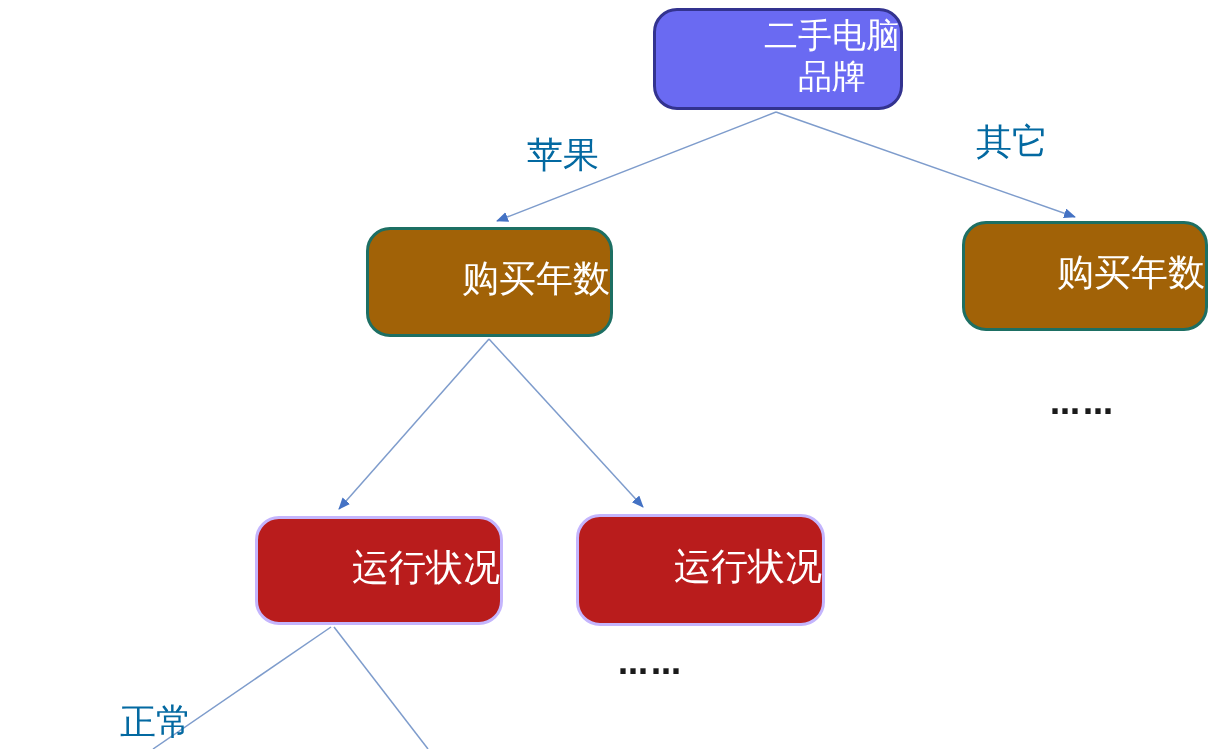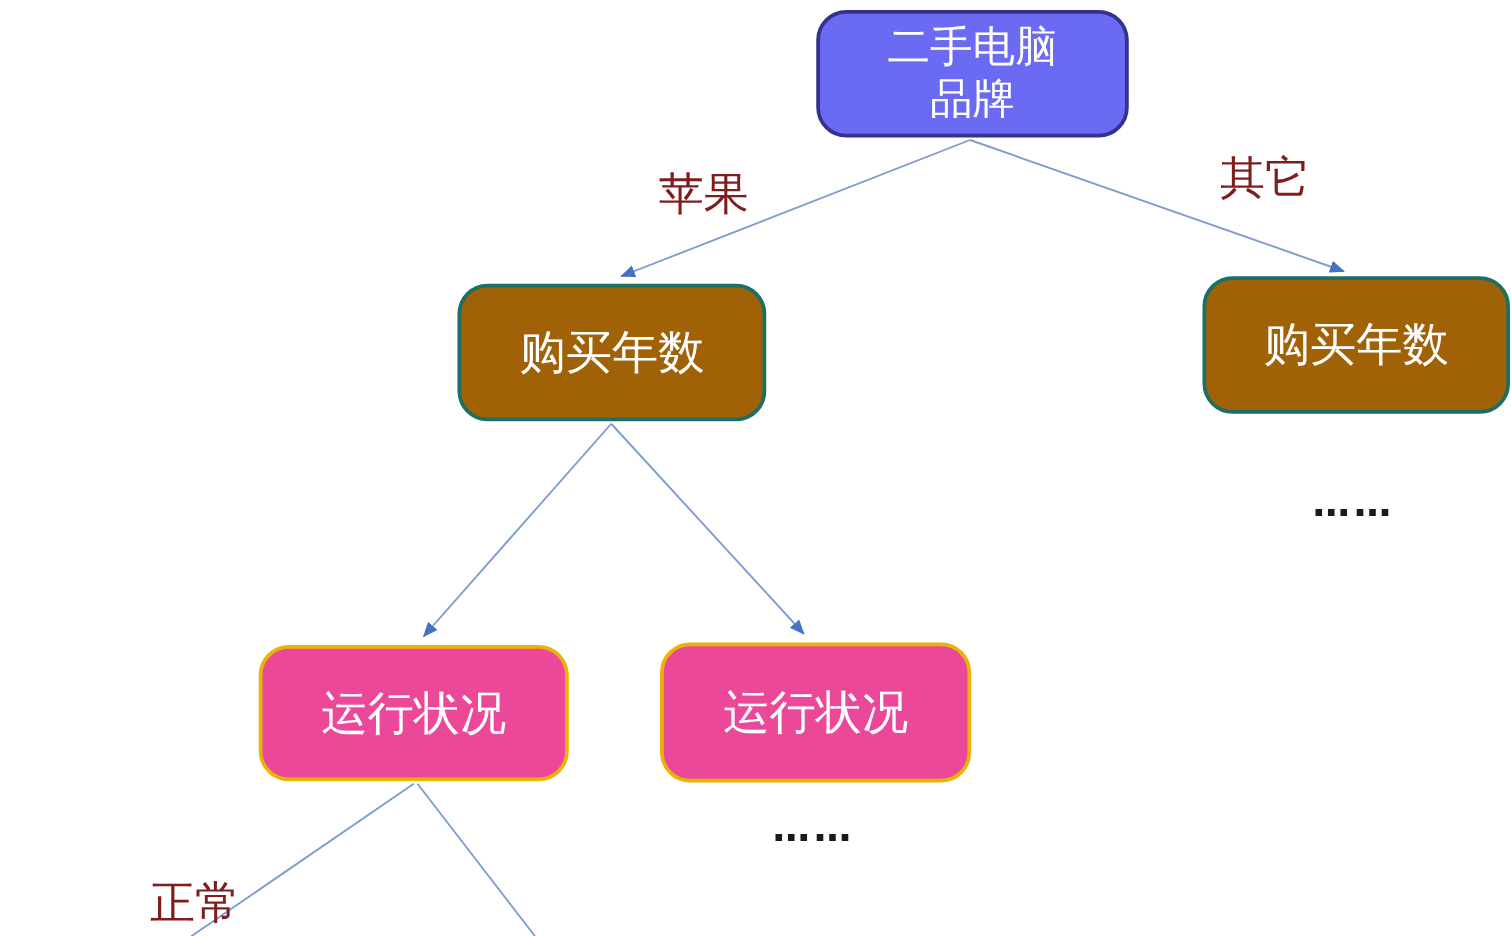--- a/index.html
+++ b/index.html
@@ -13,41 +13,42 @@
   }
   svg.edges {
     position: absolute;
     left: 0; top: 0;
     width: 1209px; height: 749px;
   }
   .node {
     position: absolute;
     display: flex;
     align-items: center;
-    justify-content: center;
+    justify-content: flex-end;
     color: #ffffff;
     text-align: center;
     border-radius: 24px;
     box-sizing: border-box;
+    font-family: Liberation Mono, monospace;
   }
   .node .lbl { white-space: pre-line; line-height: 1.22; }
   .node-root {
     left: 653px; top: 8px; width: 250px; height: 102px;
     background: #6A6AF2; border: 3px solid #33338F;
     font-size: 34px;
   }
   .node-green { background: #a16207; border: 3px solid #1D6F63; font-size: 37px; }
   .node-green-left  { left: 366px; top: 227px; width: 247px; height: 110px; }
   .node-green-right { left: 962px; top: 221px; width: 246px; height: 110px; }
-  .node-blue { background: #ec4899; border: 3px solid #eab308; font-size: 37px; }
+  .node-blue { background: #b91c1c; border: 3px solid #c4b5fd; font-size: 37px; margin-left: 48px; }
   .node-blue-left  { left: 207px; top: 516px; width: 248px; height: 109px; }
   .node-blue-right { left: 528px; top: 514px; width: 249px; height: 112px; }
   .edge-label {
     position: absolute;
-    color: #7f1d1d;
+    color: #0369a1;
     font-size: 36px;
     white-space: nowrap;
   }
   .lab-apple   { left: 527px; top: 131px; }
   .lab-other   { left: 976px; top: 118px; }
   .lab-lt3     { left: 313px; top: 400px; }
   .lab-ge3     { left: 584px; top: 399px; }
   .lab-normal  { left: 120px; top: 698px; }
   .lab-cannot  { left: 406px; top: 668px; }
   .dots {

